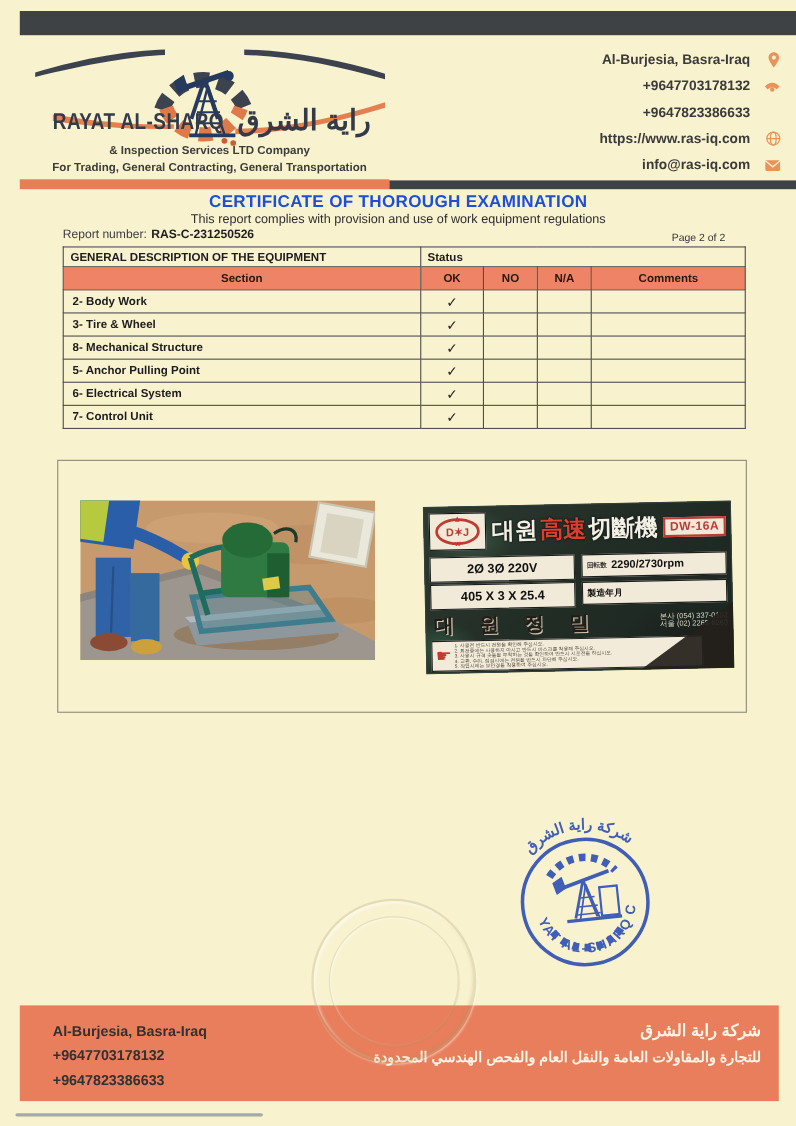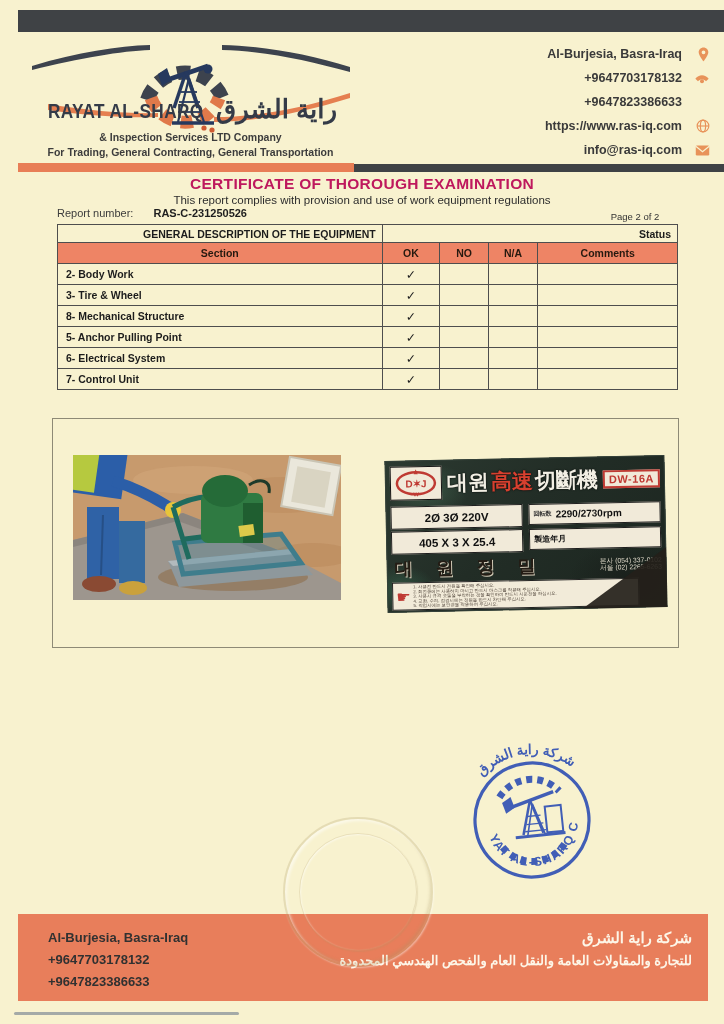--- a/index.html
+++ b/index.html
@@ -24,32 +24,32 @@
     text-align:left;direction:rtl;white-space:nowrap;}
   .tagline{left:18px;top:130px;width:345px;text-align:center;font-size:10.5px;
     font-weight:bold;color:#3c3c3c;line-height:15px;}
   .contacts{right:14px;top:42px;width:260px;}
   .contact-row{display:flex;justify-content:flex-end;align-items:center;height:24px;
     font-size:12.5px;font-weight:600;color:#3a3a3a;}
   .contact-icon{width:22px;height:16px;display:flex;justify-content:flex-end;align-items:center;margin-left:6px;}
 
   
   .cert-title{left:0;top:175px;width:724px;text-align:center;font-size:15.5px;
-    font-weight:bold;color:#be185d;letter-spacing:.3px;}
+    font-weight:bold;color:#1d4ed8;letter-spacing:.3px;}
   .cert-subtitle{left:0;top:194px;width:724px;text-align:center;font-size:11.5px;color:#2d2d2d;}
   .report-row{left:57px;top:207px;font-size:11px;color:#3c3c3c;}
-  .report-number{font-weight:bold;color:#1e1e1e;margin-left:20px;}
+  .report-number{font-weight:bold;color:#1e1e1e;margin-left:4px;}
   .page-ind{left:580px;top:211px;width:110px;text-align:center;font-size:9.5px;color:#333;}
 
   
   .eq-table{left:57px;top:224px;}
   table{border-collapse:collapse;width:621px;table-layout:fixed;}
   td{border:1px solid #4e4e4e;font-size:10.5px;font-weight:bold;color:#1c1c1c;
      padding:0 6px;height:20px;overflow:hidden;white-space:nowrap;}
-  .hdr1 td{height:17px;text-align:right;}
+  .hdr1 td{height:17px;text-align:left;}
   .hdr2 td{background:#ee8465;text-align:center;color:#26190f;}
   .col-section{width:321px;}
   .col-ok{width:57px;}.col-no{width:48px;}.col-na{width:49px;}.col-comments{width:138px;}
   .cell-section{text-align:left;padding-left:8px;}
   .cell-check{text-align:center;font-weight:normal;font-size:12.5px;color:#222;}
 
   
   .photo-frame{left:52px;top:418px;width:625px;height:228px;border:1px solid #8e8a76;}
   .photo1{left:20px;top:36px;width:268px;height:145px;}
   .photo2{left:333px;top:39px;width:280px;height:152px;transform:rotate(-1.2deg);

